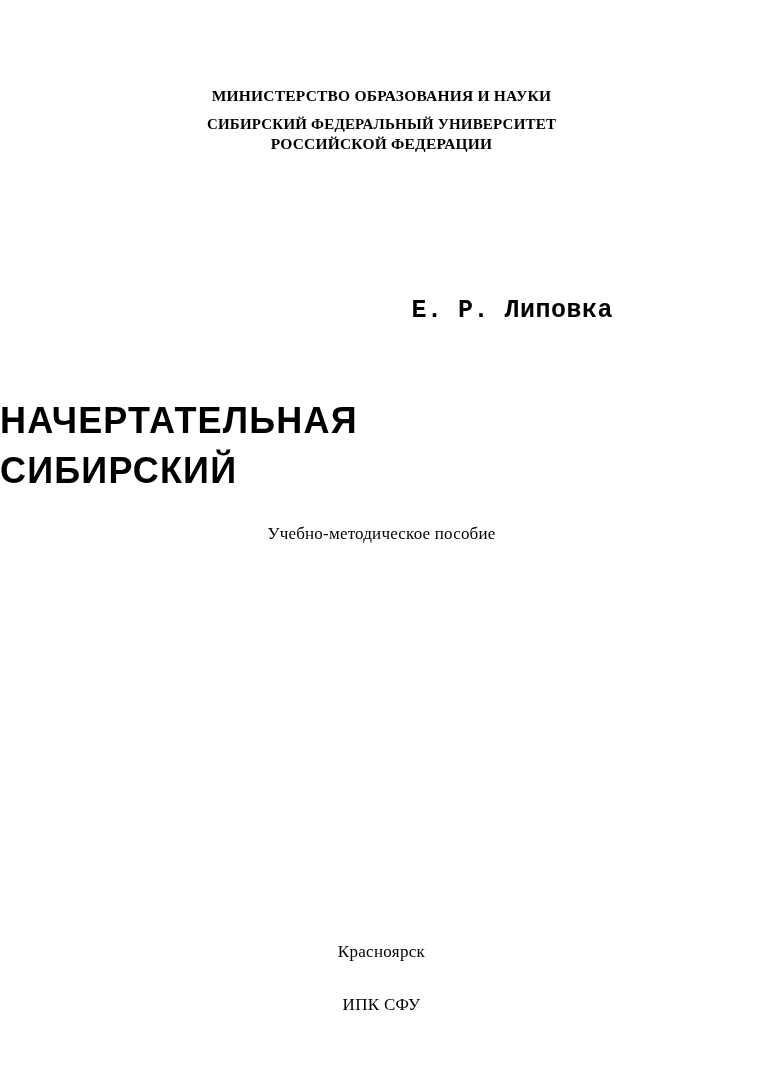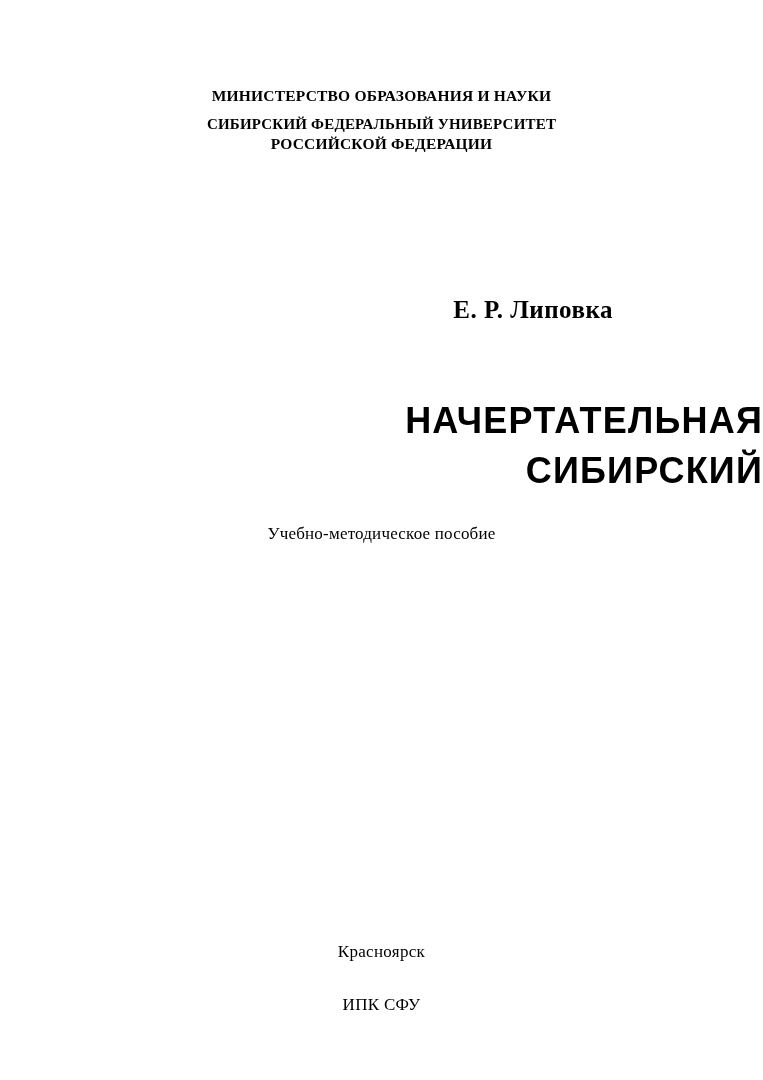--- a/index.html
+++ b/index.html
@@ -44,33 +44,33 @@
 
   
   .author {
     position: absolute;
     top: 296px;
     left: 0;
     width: 763px;
     padding-right: 150px;
     box-sizing: border-box;
     text-align: right;
-    font-family: Liberation Serif, serif;
+    font-family: Liberation Mono, monospace;
     font-weight: bold;
     font-size: 25px;
     letter-spacing: 0.5px;
   }
 
   
   .title {
     position: absolute;
     top: 396px;
     left: 0;
     width: 763px;
-    text-align: right;
+    text-align: left;
     font-family: "Liberation Sans", sans-serif;
     font-weight: bold;
     font-size: 36px;
     line-height: 50px;
     letter-spacing: 1.2px;
   }
   .title-line { display: block; }
 
   
   .subtitle {

